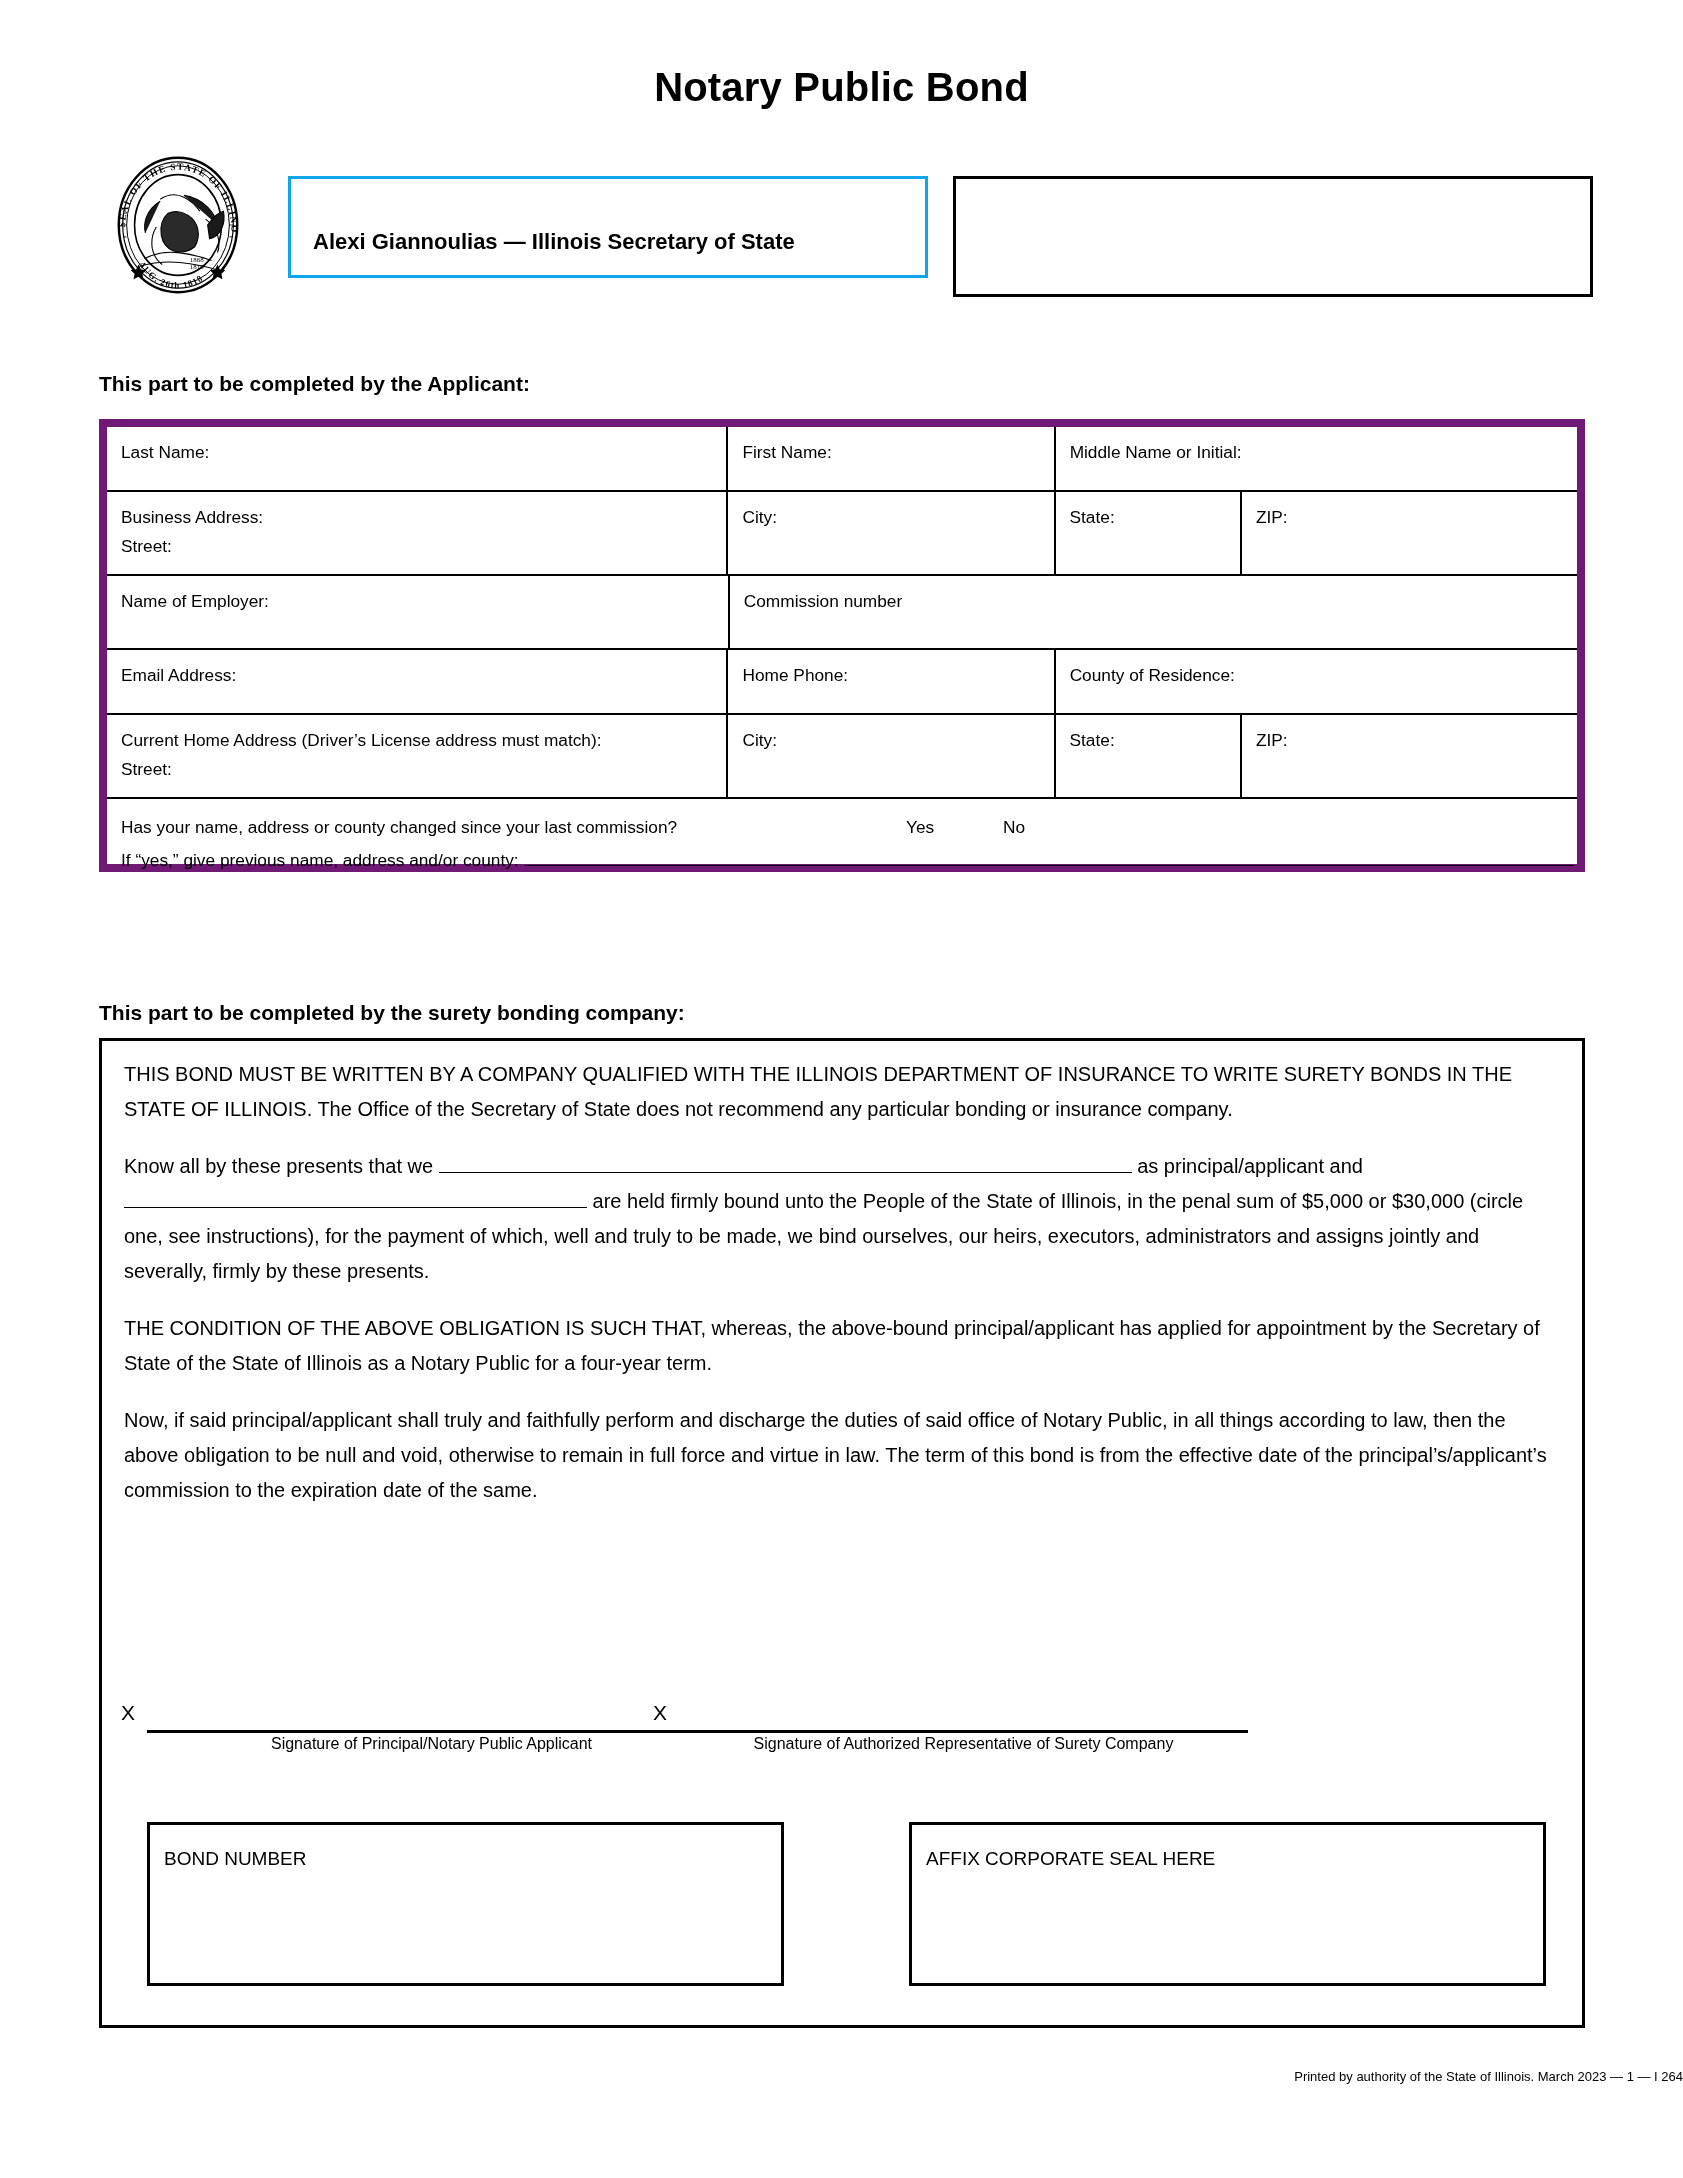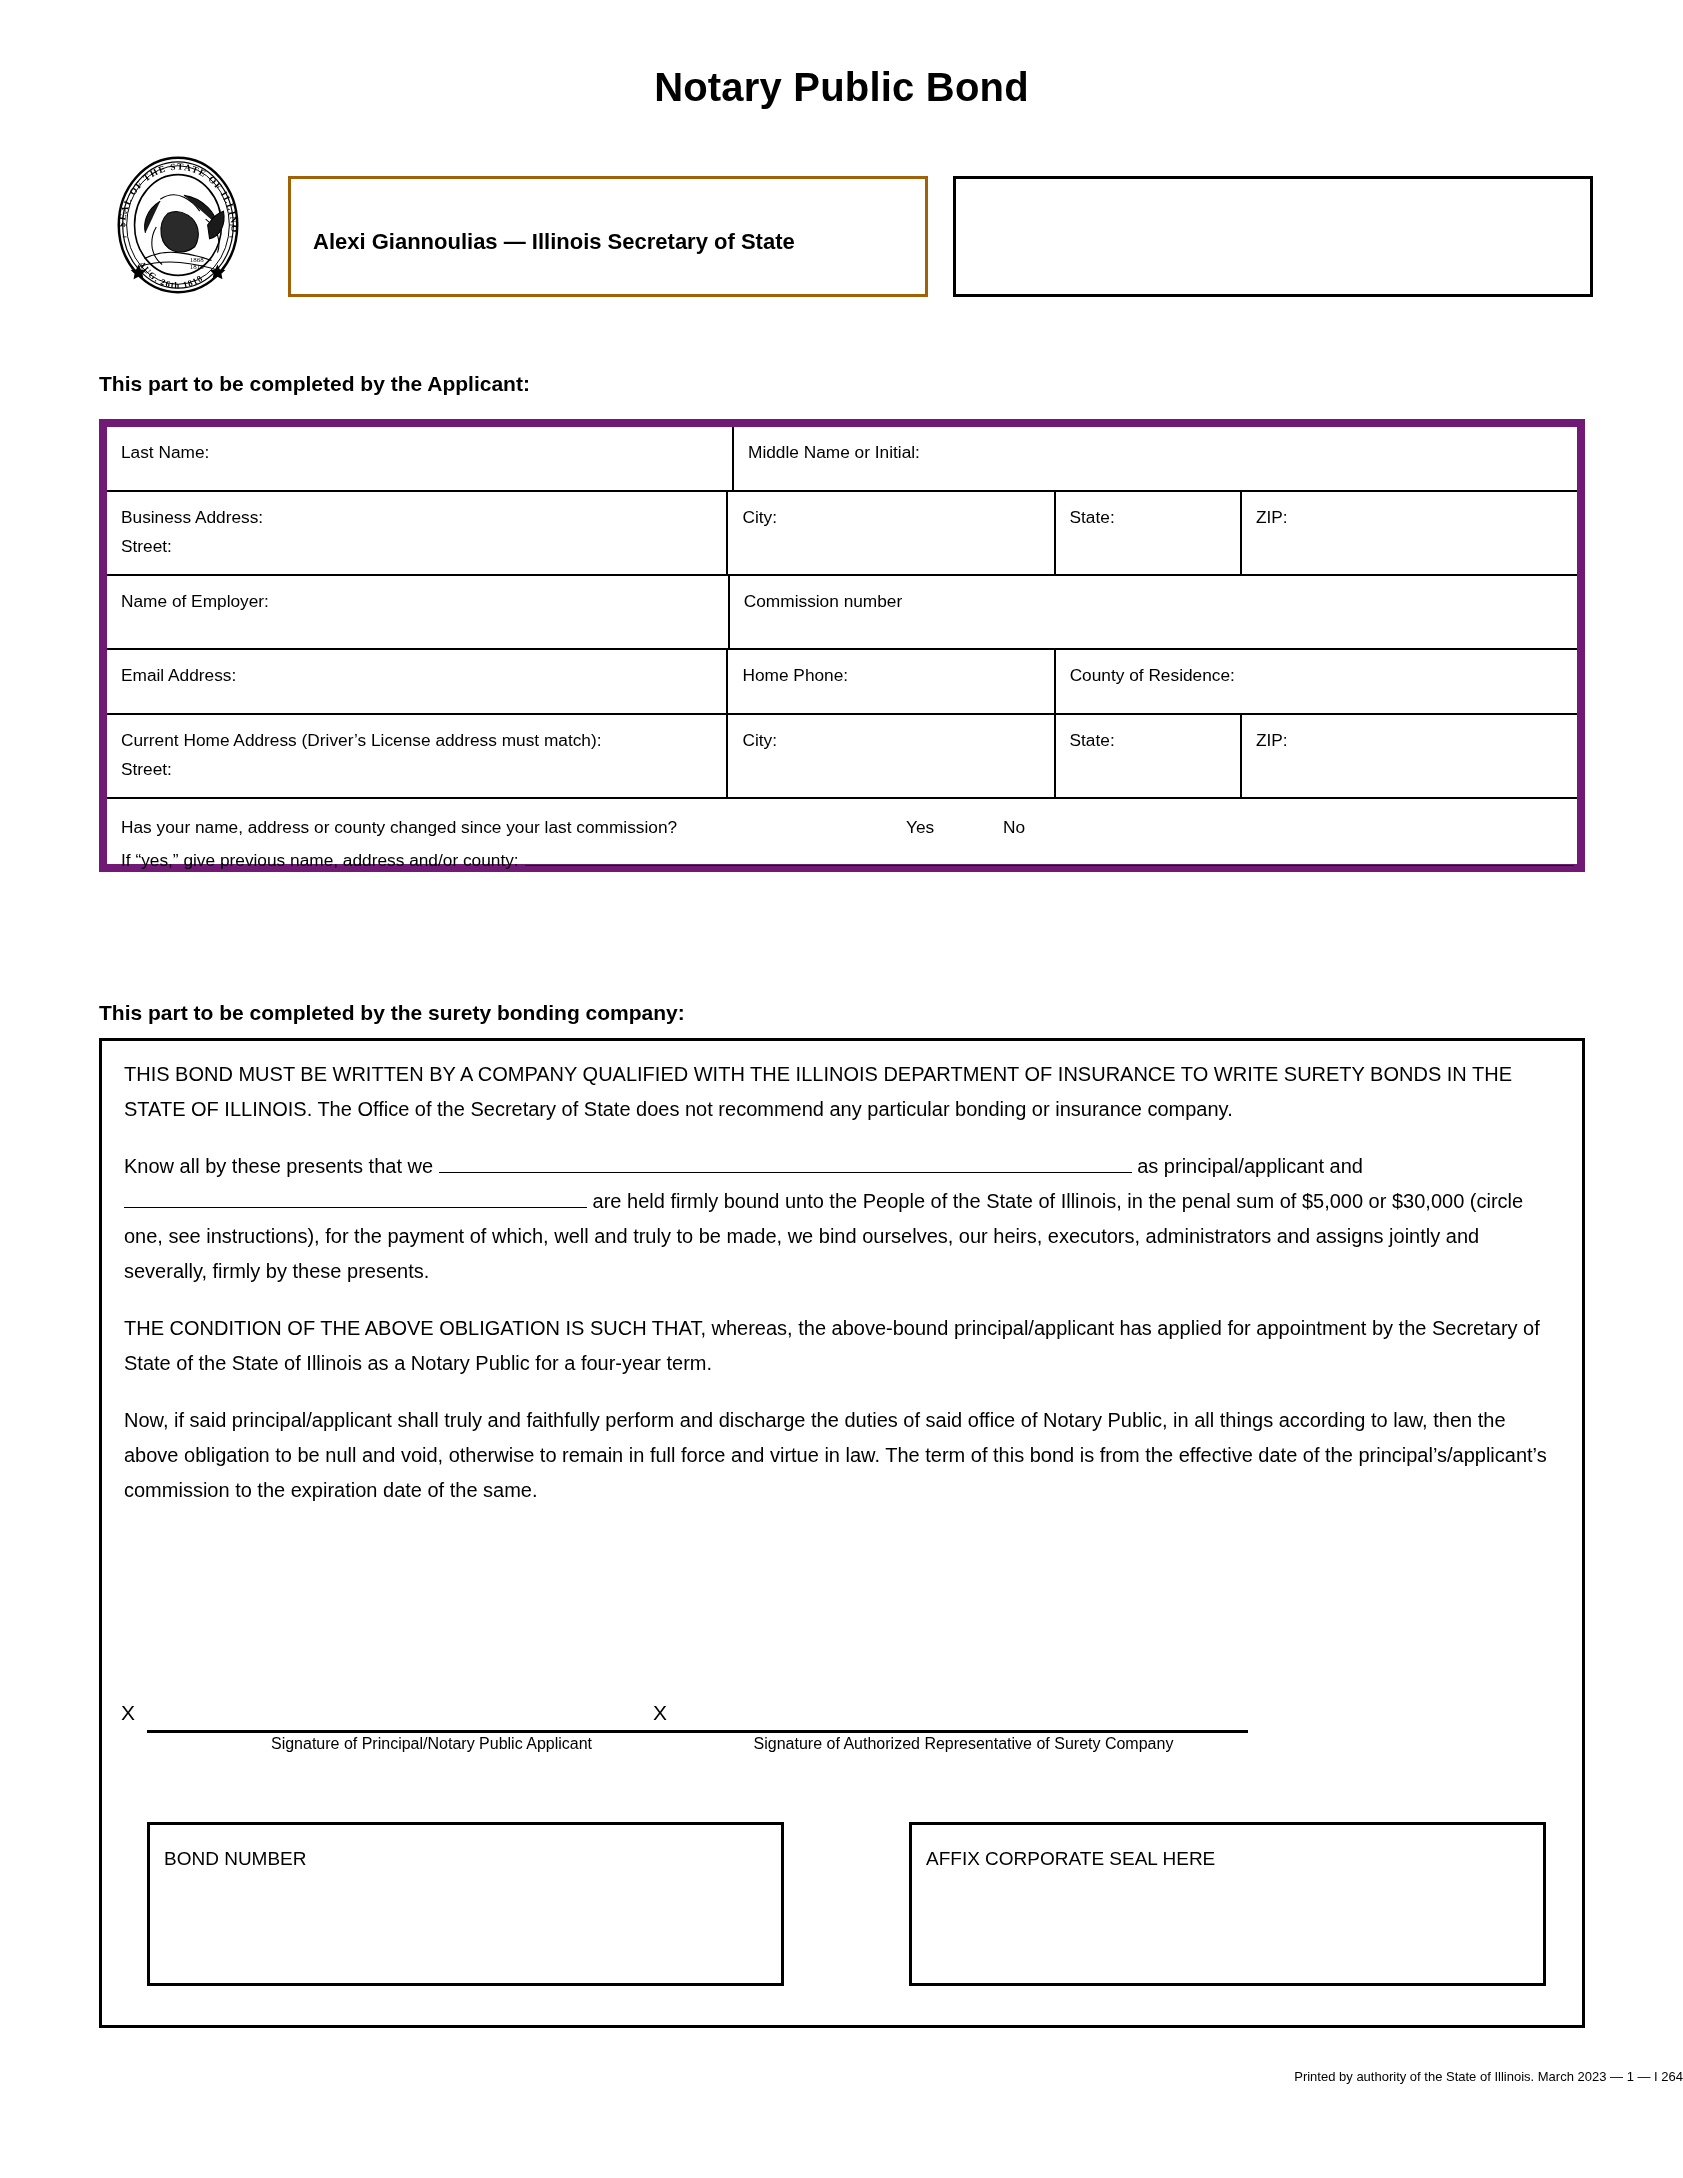--- a/index.html
+++ b/index.html
@@ -42,22 +42,22 @@
     top: 142px;
     width: 158px;
     height: 166px;
   }
 
   .sos-box {
     position: absolute;
     left: 288px;
     top: 176px;
     width: 640px;
-    height: 121px;
-    border: 3px solid #a16207;
+    height: 102px;
+    border: 3px solid #0ea5e9;
     box-sizing: border-box;
   }
   .sos-box .sos-label {
     position: absolute;
     left: 22px;
     top: 50px;
     font-size: 22px;
     font-weight: bold;
     white-space: nowrap;
   }
@@ -286,20 +286,21 @@
   </div>
 
   <div class="office-box"></div>
 
   <div class="sec-heading" id="applicant-heading">This part to be completed by the Applicant:</div>
 
   <div class="appl-table">
 
     <div class="arow">
       <div class="acell w-a r-name">Last Name:</div>
+      <div class="acell w-b r-name" style="width:330px">First Name:</div>
       <div class="acell r-name last" style="width:526px">Middle Name or Initial:</div>
     </div>
 
     <div class="arow">
       <div class="acell w-a r-addr">
         <div>Business Address:</div>
         <div>Street:</div>
       </div>
       <div class="acell r-addr" style="width:330px">City:</div>
       <div class="acell r-addr" style="width:188px">State:</div>

